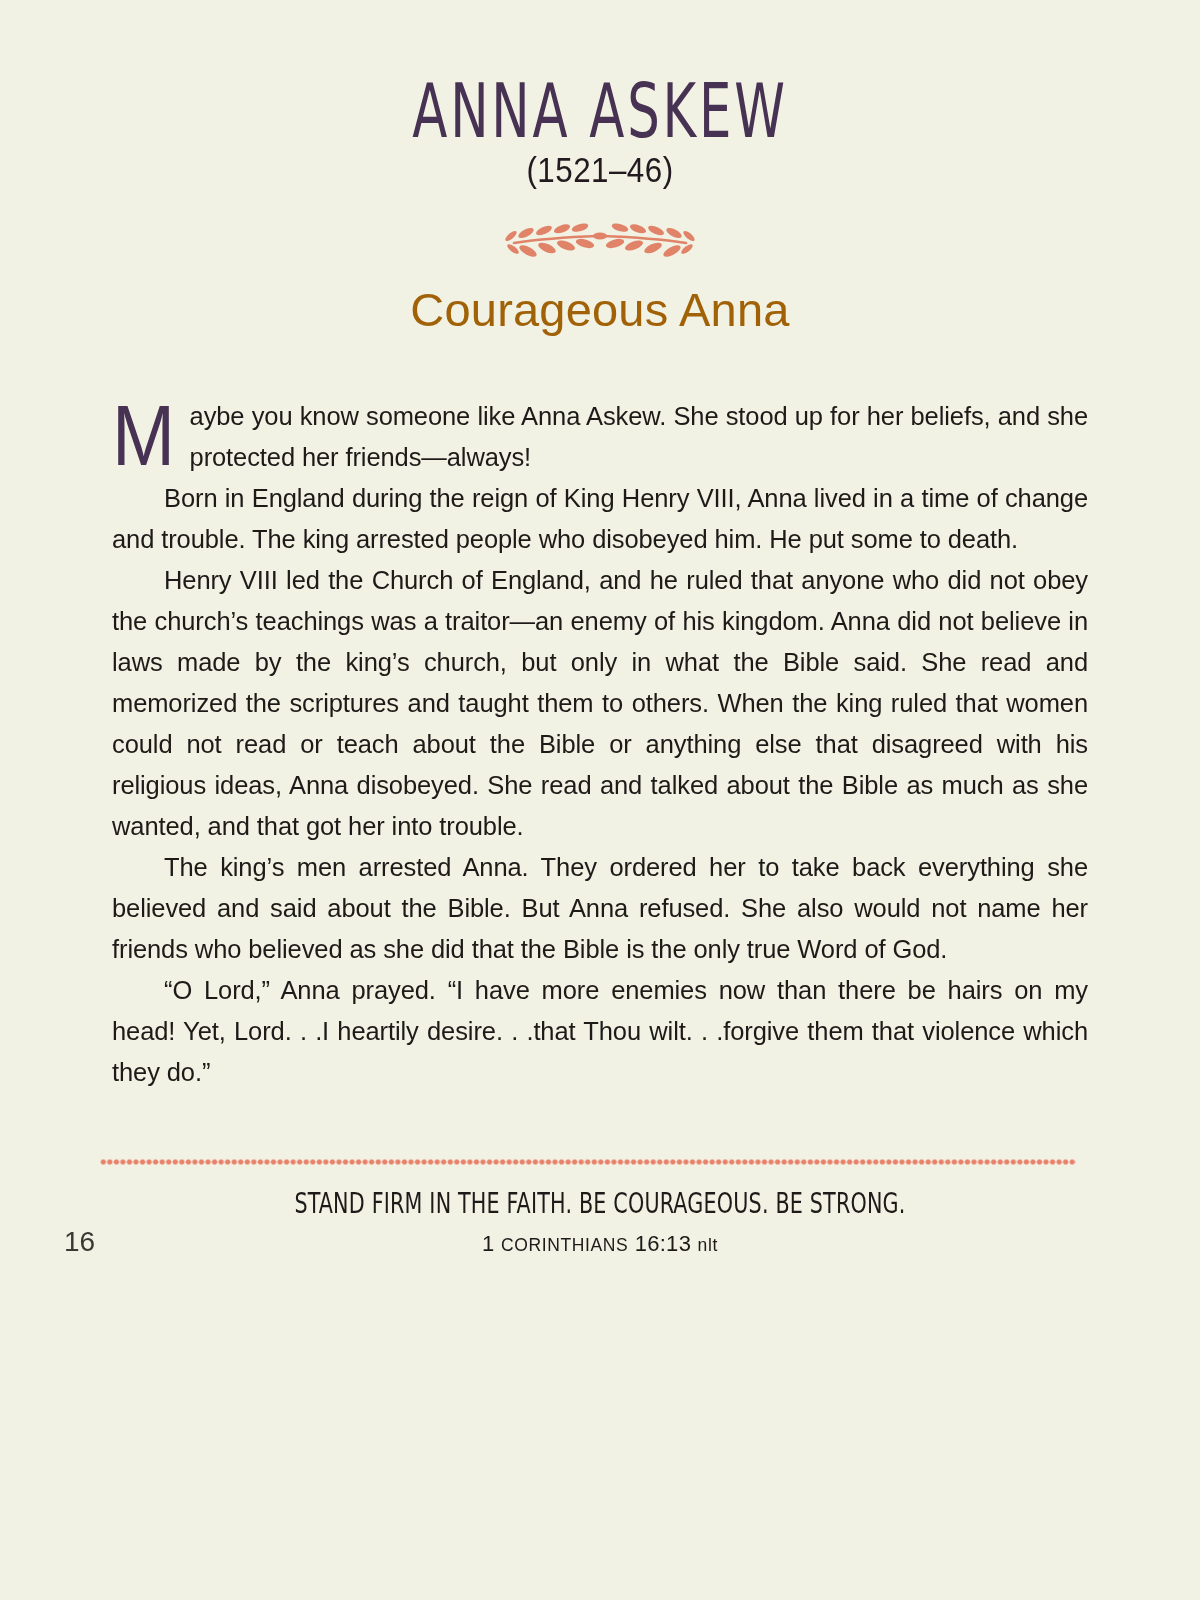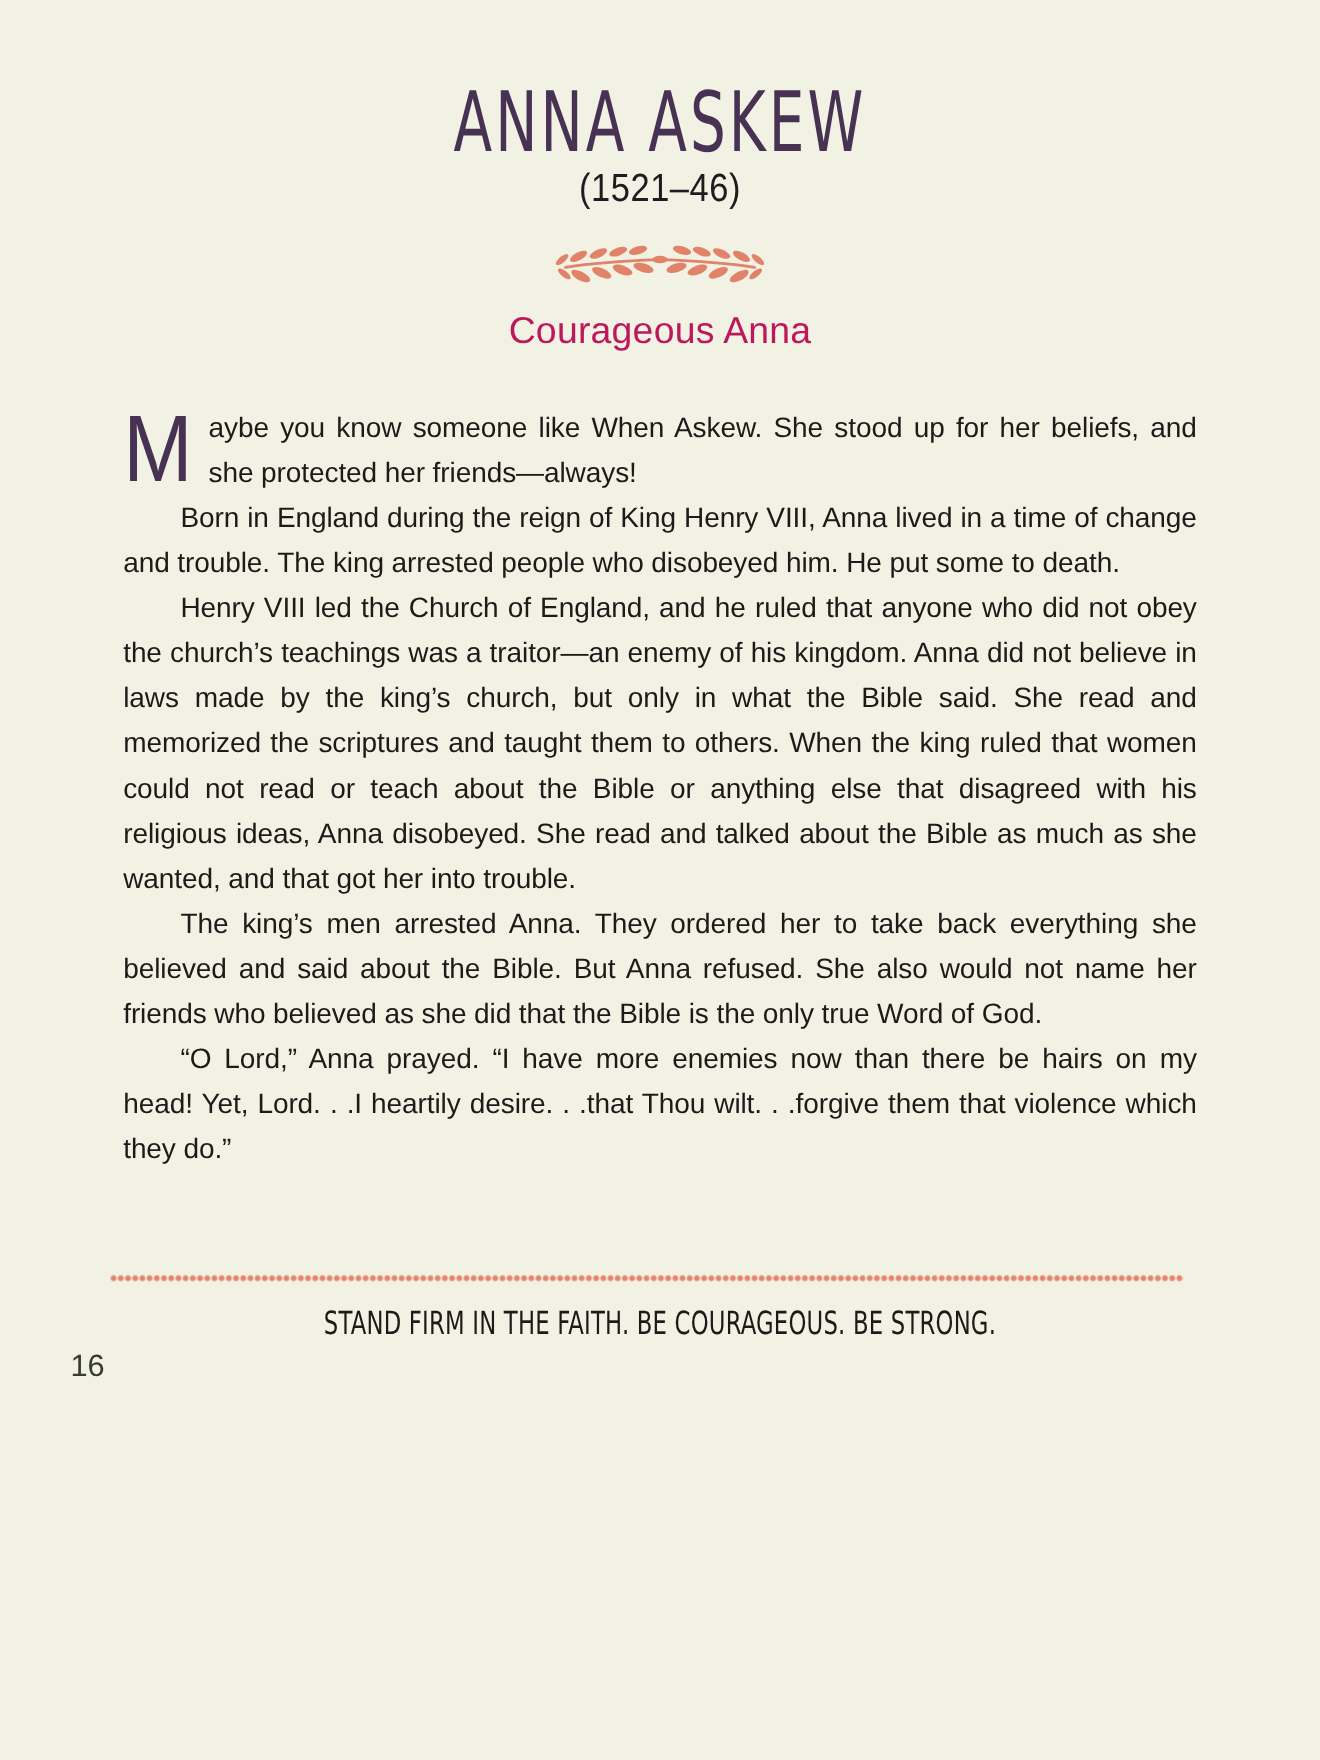--- a/index.html
+++ b/index.html
@@ -61,23 +61,23 @@
     height: 48px;
   }
   .ornament {
     display: block;
   }
 
   
   .section-heading {
     text-align: center;
     font-family: "Liberation Sans", sans-serif;
-    font-size: 34px;
+    font-size: 47px;
     font-weight: 400;
-    color: #be185d;
+    color: #a16207;
     letter-spacing: 0.2px;
     margin-top: 22px;
   }
 
   
   .body-col {
     margin: 0 auto;
     width: 976px;
     padding-top: 20px;
   }
@@ -223,27 +223,30 @@
           <ellipse cx="187" cy="37" rx="7" ry="2.8" transform="rotate(-38 187 37)"></ellipse>
         </g>
       </svg>
     </div>
 
     <h2 class="section-heading">Courageous Anna</h2>
   </div>
 
   <div class="body-col">
     <p class="para first">
-      <span class="dropcap">M</span><span>aybe you know someone like When Askew. She stood up for her beliefs, and she protected her friends—always!</span>
+      <span class="dropcap">M</span><span>aybe you know someone like Anna Askew. She stood up for her beliefs, and she protected her friends—always!</span>
     </p>
     <p class="para">Born in England during the reign of King Henry VIII, Anna lived in a time of change and trouble. The king arrested people who disobeyed him. He put some to death.</p>
     <p class="para">Henry VIII led the Church of England, and he ruled that anyone who did not obey the church’s teachings was a traitor—an enemy of his kingdom. Anna did not believe in laws made by the king’s church, but only in what the Bible said. She read and memorized the scriptures and taught them to others. When the king ruled that women could not read or teach about the Bible or anything else that disagreed with his religious ideas, Anna disobeyed. She read and talked about the Bible as much as she wanted, and that got her into trouble.</p>
     <p class="para">The king’s men arrested Anna. They ordered her to take back everything she believed and said about the Bible. But Anna refused. She also would not name her friends who believed as she did that the Bible is the only true Word of God.</p>
     <p class="para">“O Lord,” Anna prayed. “I have more enemies now than there be hairs on my head! Yet, Lord. . .I heartily desire. . .that Thou wilt. . .forgive them that violence which they do.”</p>
   </div>
 
   <div class="footer">
     <div class="dot-rule"></div>
     <div class="verse">Stand firm in the faith. Be courageous. Be strong.</div>
+    <div class="reference">
+      <span>1 </span><span class="sc smallbook">Corinthians</span><span> 16:13 </span><span class="sc">nlt</span>
+    </div>
     <div class="page-number">16</div>
   </div>
 
 </div>
 
 </body></html>

